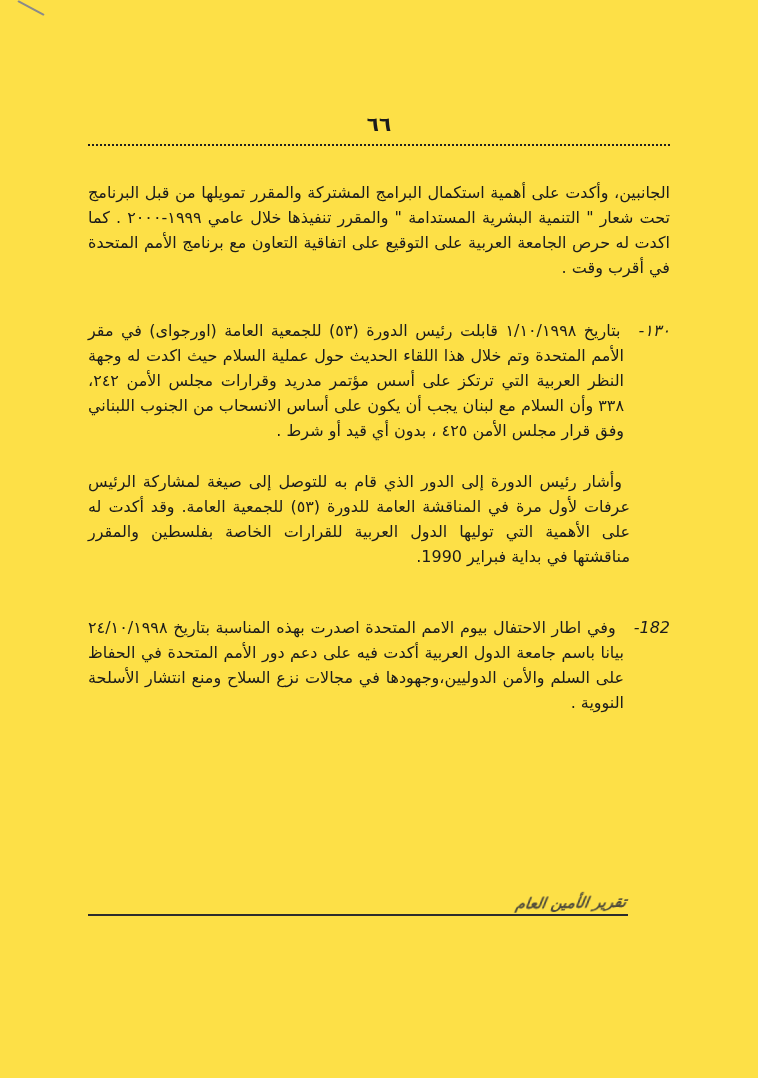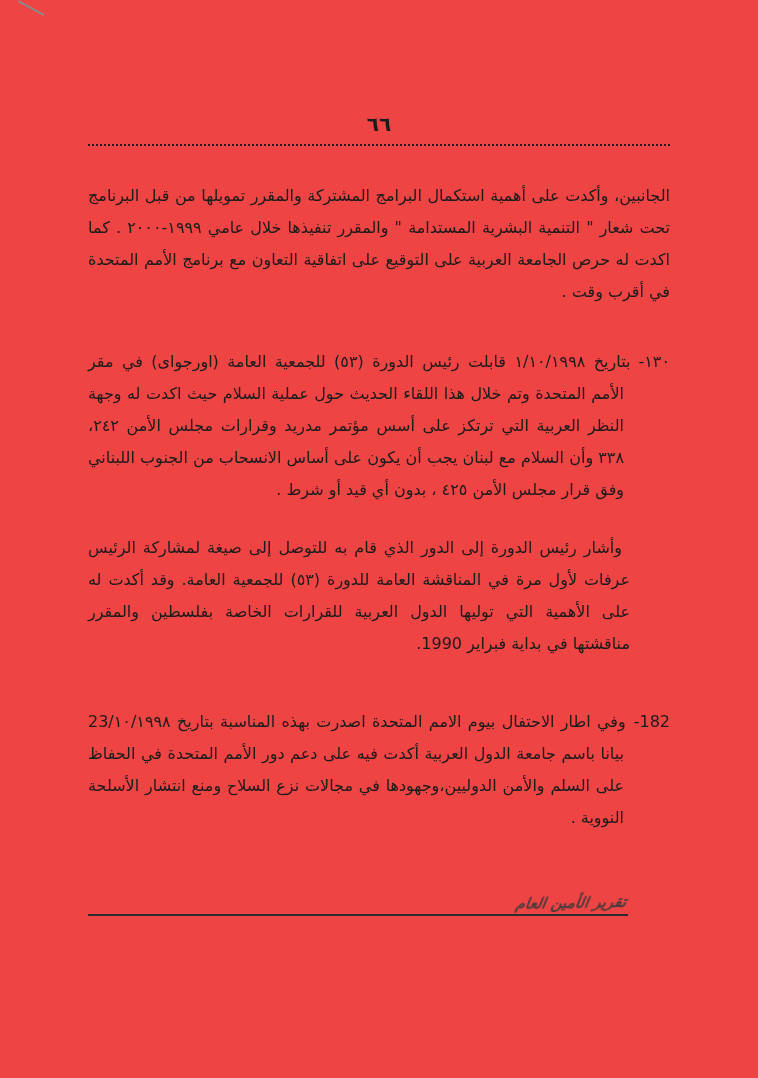--- a/index.html
+++ b/index.html
@@ -5,21 +5,21 @@
   html, body {
     margin: 0;
     padding: 0;
     background: #e9e9e9;
   }
   .page {
     position: relative;
     width: 758px;
     height: 1078px;
     margin: 0 auto;
-    background: #ef4444;
+    background: #fde047;
     overflow: hidden;
     font-family: "DejaVu Sans", sans-serif;
     color: #1b1b1b;
   }
   
   .corner-mark {
     position: absolute;
     top: 7px;
     left: 16px;
     width: 30px;
@@ -40,36 +40,37 @@
     width: 582px;
     margin: 6px auto 0 auto;
     border-bottom: 2.5px dotted #1e1e1e;
     height: 2px;
   }
   .content {
     margin: 34px 88px 0 88px;
     direction: rtl;
     text-align: justify;
     font-size: 16px;
-    line-height: 32px;
+    line-height: 25px;
   }
   .para {
     margin: 0 0 34px 0;
   }
   .para.flush {
     margin-bottom: 38px;
   }
   .para.numbered {
     padding-right: 46px;
     text-indent: -46px;
     margin-bottom: 26px;
   }
   .para.numbered .marker {
-    margin-left: 8px;
+    margin-left: 18px;
     white-space: nowrap;
+    font-style: italic;
   }
   .para.indented {
     padding-right: 40px;
     text-indent: 8px;
     margin-bottom: 46px;
   }
   .para.numbered.last {
     margin-bottom: 0;
   }
   .footer {
@@ -114,21 +115,21 @@
   <div class="dotted-rule"></div>
 
   <div class="content">
 
     <p class="para flush"><span>الجانبين، وأكدت على أهمية استكمال البرامج المشتركة والمقرر تمويلها من قبل البرنامج تحت شعار " التنمية البشرية المستدامة " والمقرر تنفيذها خلال عامي ١٩٩٩-٢٠٠٠ . كما اكدت له حرص الجامعة العربية على التوقيع على اتفاقية التعاون مع برنامج الأمم المتحدة في أقرب وقت .</span></p>
 
     <p class="para numbered"><span class="marker">١٣٠-</span><span>بتاريخ ١/١٠/١٩٩٨ قابلت رئيس الدورة (٥٣) للجمعية العامة (اورجواى) في مقر الأمم المتحدة وتم خلال هذا اللقاء الحديث حول عملية السلام حيث اكدت له وجهة النظر العربية التي ترتكز على أسس مؤتمر مدريد وقرارات مجلس الأمن ٢٤٢، ٣٣٨ وأن السلام مع لبنان يجب أن يكون على أساس الانسحاب من الجنوب اللبناني وفق قرار مجلس الأمن ٤٢٥ ، بدون أي قيد أو شرط .</span></p>
 
     <p class="para indented"><span>وأشار رئيس الدورة إلى الدور الذي قام به للتوصل إلى صيغة لمشاركة الرئيس عرفات لأول مرة في المناقشة العامة للدورة (٥٣) للجمعية العامة. وقد أكدت له على الأهمية التي توليها الدول العربية للقرارات الخاصة بفلسطين والمقرر مناقشتها في بداية فبراير 1990.</span></p>
 
-    <p class="para numbered last"><span class="marker">182-</span><span>وفي اطار الاحتفال بيوم الامم المتحدة اصدرت بهذه المناسبة بتاريخ 23/١٠/١٩٩٨ بيانا باسم جامعة الدول العربية أكدت فيه على دعم دور الأمم المتحدة في الحفاظ على السلم والأمن الدوليين،وجهودها في مجالات نزع السلاح ومنع انتشار الأسلحة النووية .</span></p>
+    <p class="para numbered last"><span class="marker">182-</span><span>وفي اطار الاحتفال بيوم الامم المتحدة اصدرت بهذه المناسبة بتاريخ ٢٤/١٠/١٩٩٨ بيانا باسم جامعة الدول العربية أكدت فيه على دعم دور الأمم المتحدة في الحفاظ على السلم والأمن الدوليين،وجهودها في مجالات نزع السلاح ومنع انتشار الأسلحة النووية .</span></p>
 
   </div>
 
   <div class="footer">
     <div class="handwritten">تقرير الأمين العام</div>
     <div class="footer-rule"></div>
   </div>
 
 </div>
 

